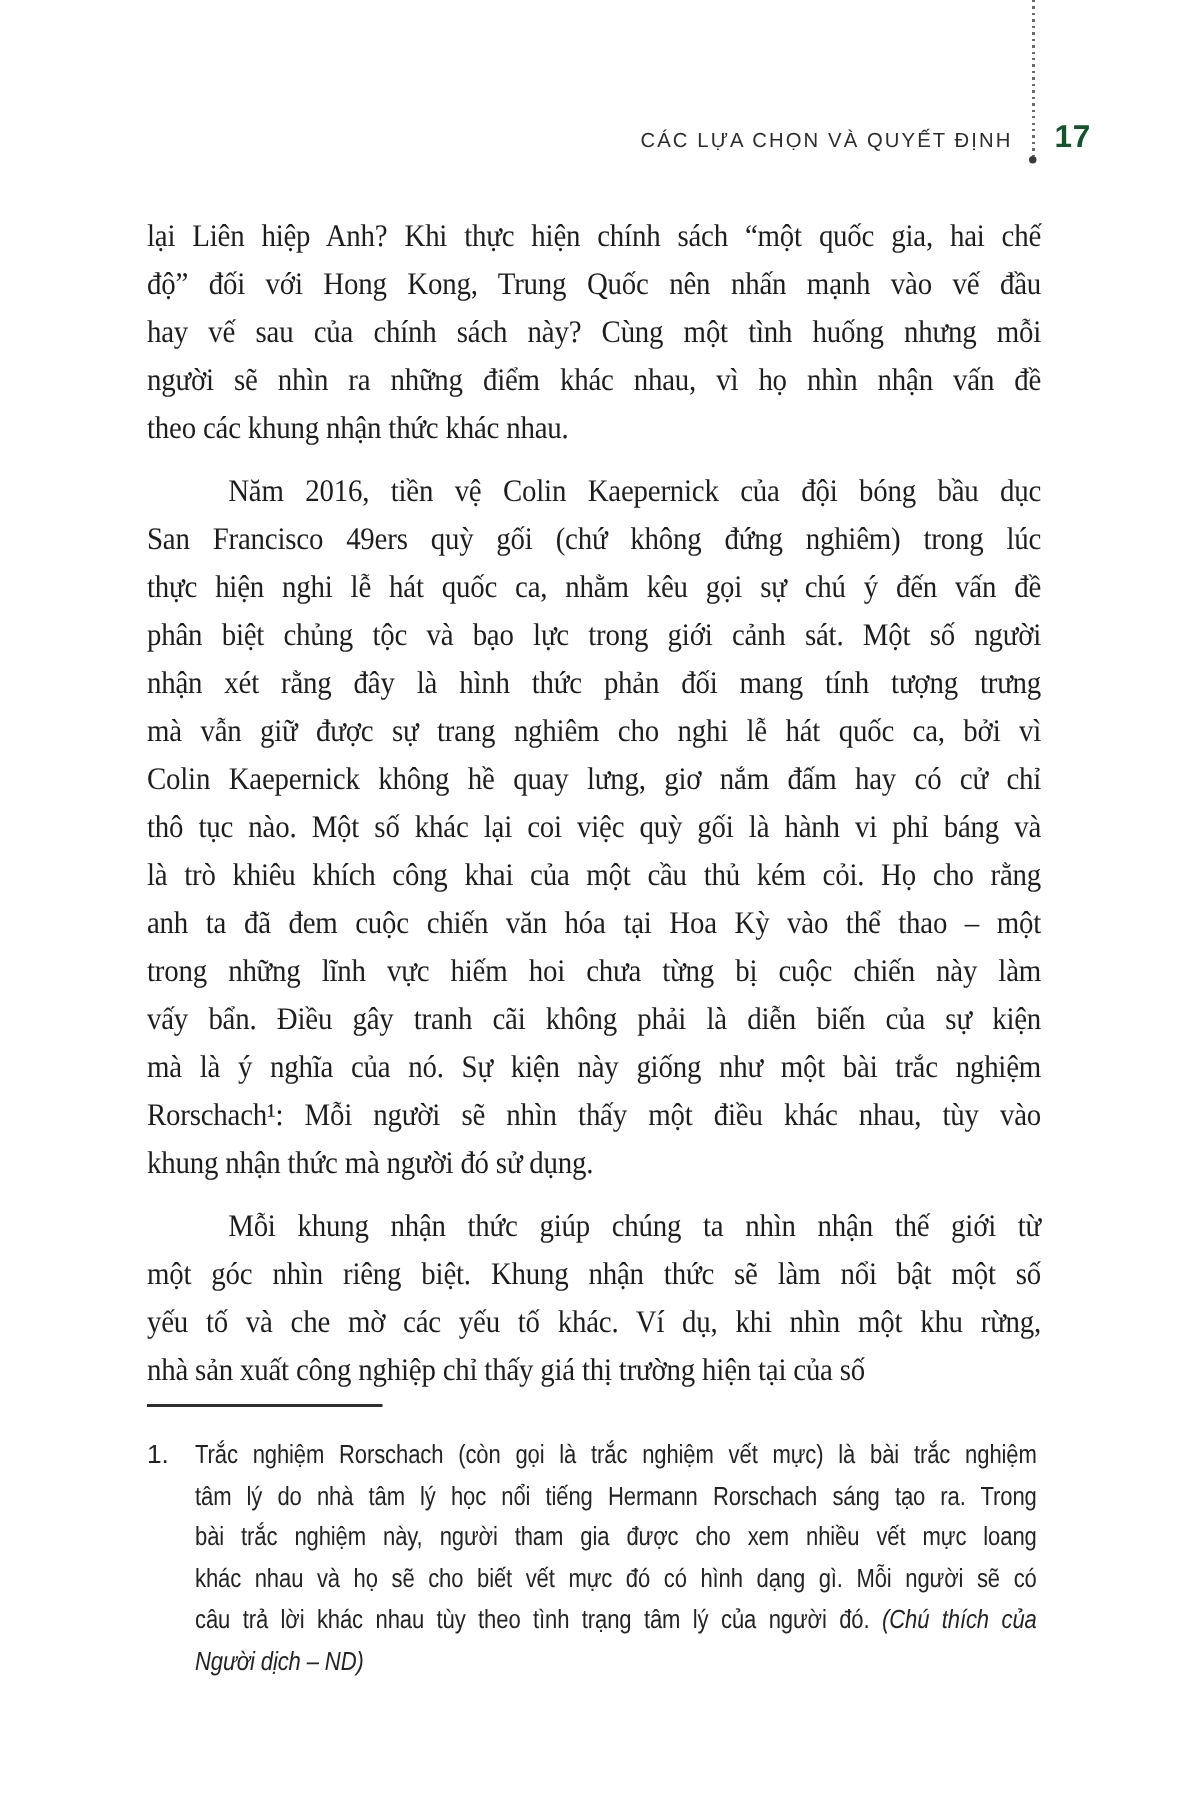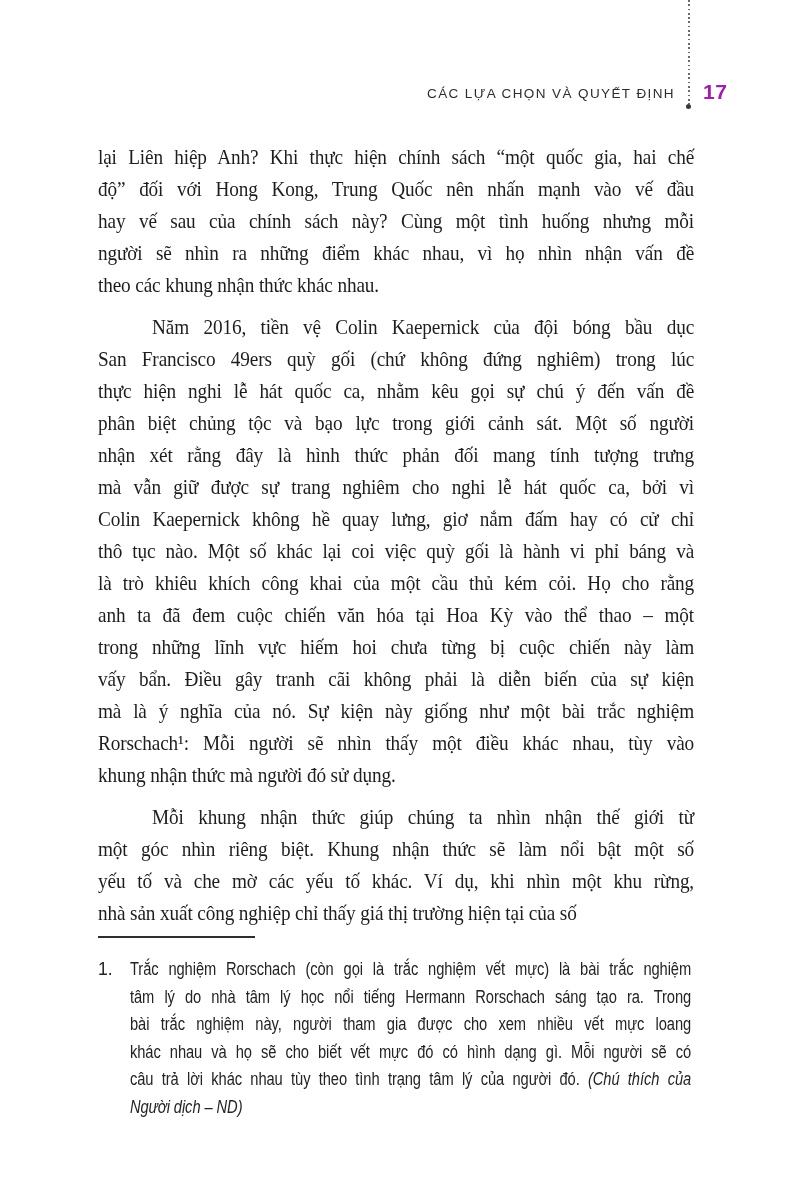--- a/index.html
+++ b/index.html
@@ -40,21 +40,21 @@
     background: #3a3a3a;
   }
   .page-num {
     position: absolute;
     left: 703px;
     top: 80px;
     font-family: "Liberation Sans", sans-serif;
     font-size: 21px;
     font-weight: 600;
     letter-spacing: 0.5px;
-    color: #a21caf;
+    color: #14532d;
   }
   .body-text {
     position: absolute;
     left: 98px;
     top: 141px;
     width: 650px;
     transform: scaleX(0.917);
     transform-origin: 0 0;
     font-size: 21px;
     line-height: 32px;

